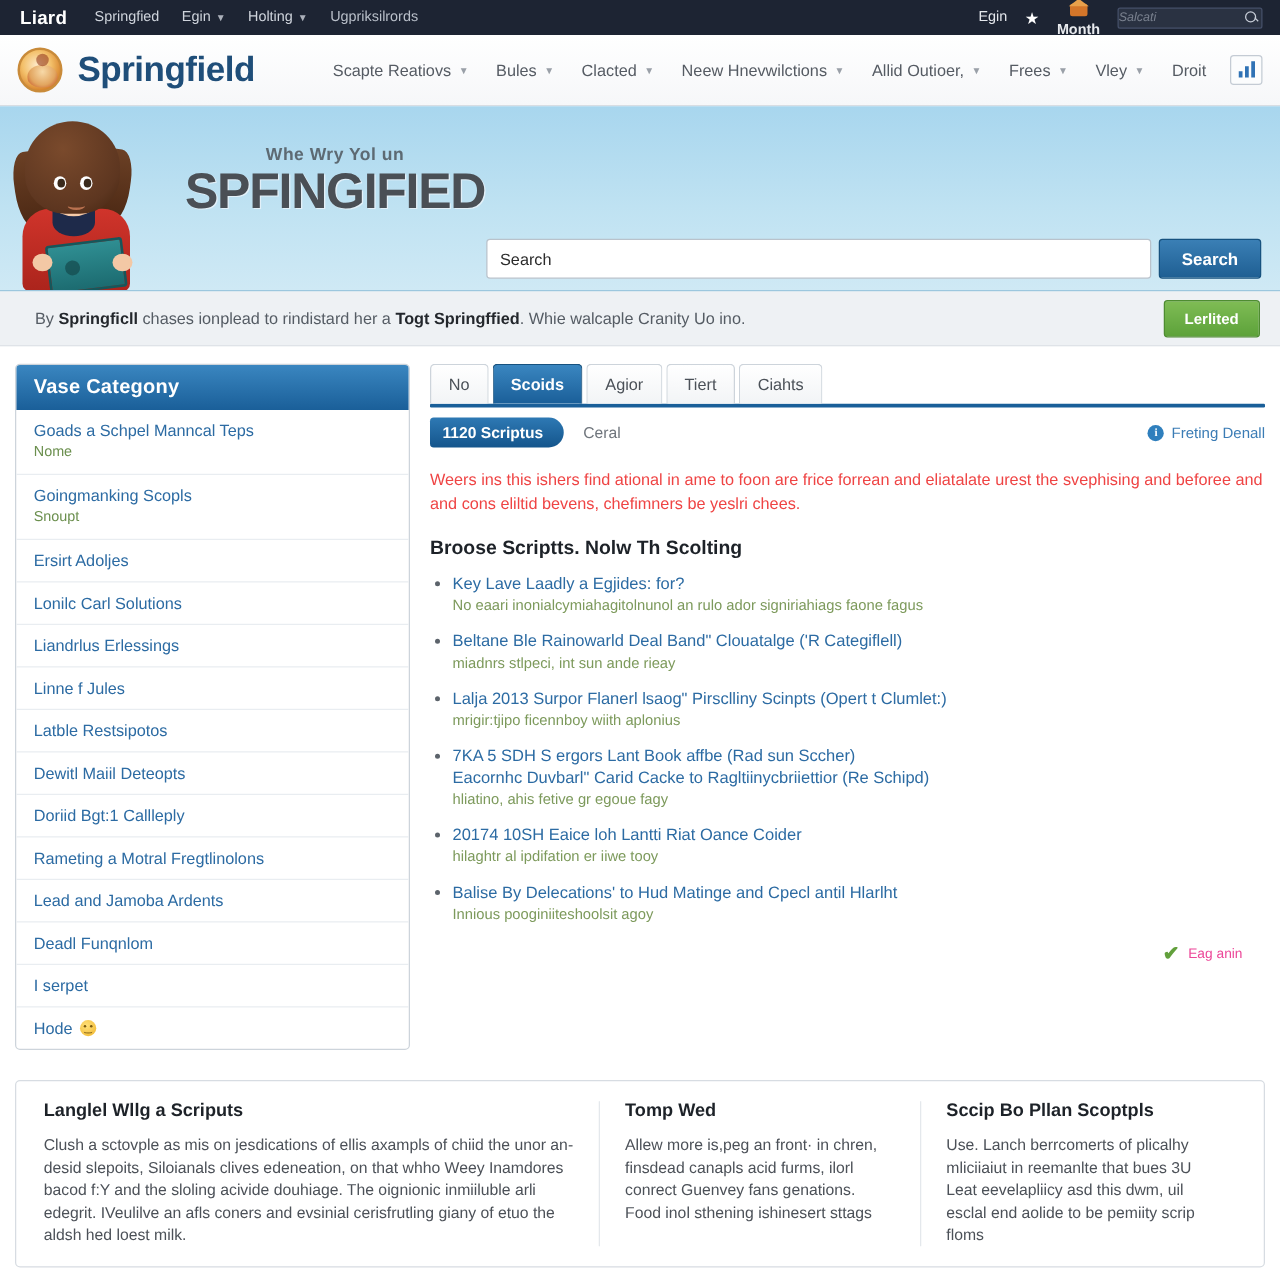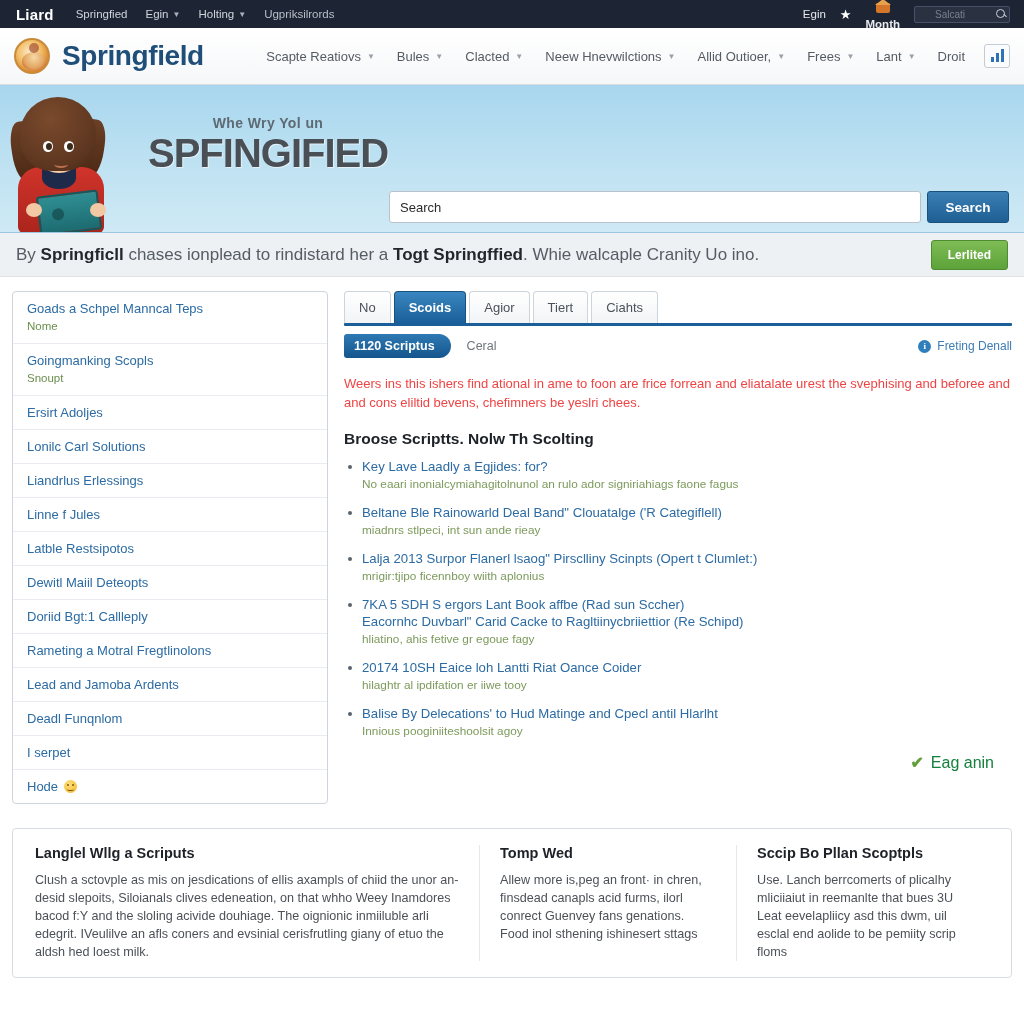--- a/index.html
+++ b/index.html
@@ -39,23 +39,23 @@
     content: ""; position: absolute; left: 1px; top: 4px; width: 14px; height: 10px;
     background: #d4762a; border-radius: 2px;
   }
   .house-ico:after {
     content: ""; position: absolute; left: 0; top: 0; width: 0; height: 0;
     border-left: 8px solid transparent; border-right: 8px solid transparent;
     border-bottom: 6px solid #e8a04b;
   }
   .month-wrap { display: flex; align-items: center; gap: 5px; font-weight: bold; flex-direction: column; }
   .topsearch {
-    width: 96px; height: 17px; background: #2a3242; border: 1px solid #46506a;
-    border-radius: 2px; display: flex; align-items: center; padding: 0 20px;
-    font-size: 10px; color: #79808e; position: relative;
+    width: 116px; height: 17px; background: #2a3242; border: 1px solid #46506a;
+    border-radius: 2px; display: flex; align-items: center; padding: 0 0;
+    font-size: 10px; color: #79808e; position: relative; font-style: italic;
   }
   .topsearch .mag { position: absolute; right: 4px; top: 2px; }
   .mag-glyph { display:inline-block; width: 9px; height: 9px; border: 1.4px solid #c9cfd9; border-radius: 50%; position: relative; }
   .mag-glyph:after { content:""; position:absolute; width:4px; height:1.4px; background:#c9cfd9; transform: rotate(45deg); right:-3px; bottom:0px; }
 
   
   .masthead {
     height: 57px; background: #fdfdfd; border-bottom: 1px solid #d8dde3;
     display: flex; align-items: center; padding: 0 14px;
     background-image: linear-gradient(#ffffff, #f6f7f9);
@@ -162,21 +162,21 @@
     background: linear-gradient(#3a7fb5, #1f5f93); border: 1px solid #17527f;
     color: #fff; font-size: 13.5px; font-weight: bold;
     display: flex; align-items: center; justify-content: center;
   }
 
   
   .notice {
     margin: 0; height: 44px; background: #eef1f4; border-bottom: 1px solid #dfe3e8;
     display: flex; align-items: center; padding: 0 16px;
   }
-  .notice-text { font-size: 17px; color: #555c64; }
+  .notice-text { font-size: 13px; color: #555c64; margin-left: 12px; }
   .notice-text b { color: #23272c; }
   .notice-btn {
     margin-left: auto; background: linear-gradient(#7fbc55, #5da23a); border: 1px solid #4e8c31;
     color: #fff; font-size: 12px; font-weight: bold; border-radius: 3px;
     padding: 7px 16px;
     text-align: center;
   }
 
   
   .content { display: flex; padding: 14px 12px 0 12px; gap: 16px; align-items: flex-start; }
@@ -226,21 +226,21 @@
   .bullets { margin: 10px 0 0 0; padding: 0; list-style: none; }
   .bullet { position: relative; padding-left: 18px; margin-bottom: 12px; }
   .bullet:before {
     content: ""; position: absolute; left: 4px; top: 7px; width: 4px; height: 4px;
     background: #5c636b; border-radius: 50%;
   }
   .b-title { font-size: 13.2px; color: #2c6ba3; line-height: 17px; }
   .b-sub { font-size: 11.8px; color: #7d9a5c; margin-top: 2px; line-height: 15px; }
   .again { display: flex; align-items: center; justify-content: flex-end; gap: 7px; margin-top: 14px; padding-right: 18px; }
   .check-ico { color: #62a03c; font-size: 16px; font-weight: bold; }
-  .again-text { font-size: 16px; color: #15803d; text-align: center; }
+  .again-text { font-size: 11px; color: #ec4899; text-align: center; }
 
   
   .footer {
     margin: 24px 12px 10px 12px; border: 1px solid #d7dce2; border-radius: 4px;
     background: #fff; display: flex; padding: 16px 18px; gap: 0;
   }
   .fcol { padding: 0 20px; }
   .fcol:first-child { padding-left: 4px; }
   .fcol + .fcol { border-left: 1px solid #e4e8ec; }
   .f-title { font-size: 14.5px; font-weight: bold; color: #1d2228; margin-bottom: 10px; }
@@ -304,21 +304,21 @@
       </div>
       <div class="nav-item">
         <span>Allid Outioer,</span>
         <span class="nav-caret">▼</span>
       </div>
       <div class="nav-item">
         <span>Frees</span>
         <span class="nav-caret">▼</span>
       </div>
       <div class="nav-item">
-        <span>Lant</span>
+        <span>Vley</span>
         <span class="nav-caret">▼</span>
       </div>
       <div class="nav-item">
         <span>Droit</span>
       </div>
       <div class="chart-btn">
           <i></i>
           <i></i>
           <i></i>
         </div>
@@ -354,20 +354,21 @@
   <div class="notice">
     <div class="notice-text">
       <span>By </span><b>Springficll</b><span> chases ionplead to rindistard her a </span><b>Togt Springffied</b><span>. Whie walcaple Cranity Uo ino.</span>
     </div>
     <div class="notice-btn">Lerlited</div>
   </div>
 
   <div class="content">
 
     <div class="sidebar">
+      <div class="side-head">Vase Categony</div>
 
       <div class="side-item">
         <span class="side-link">Goads a Schpel Manncal Teps</span>
         <span class="side-sub">Nome</span>
       </div>
       <div class="side-item">
         <span class="side-link">Goingmanking Scopls</span>
         <span class="side-sub">Snoupt</span>
       </div>
       <div class="side-item">

